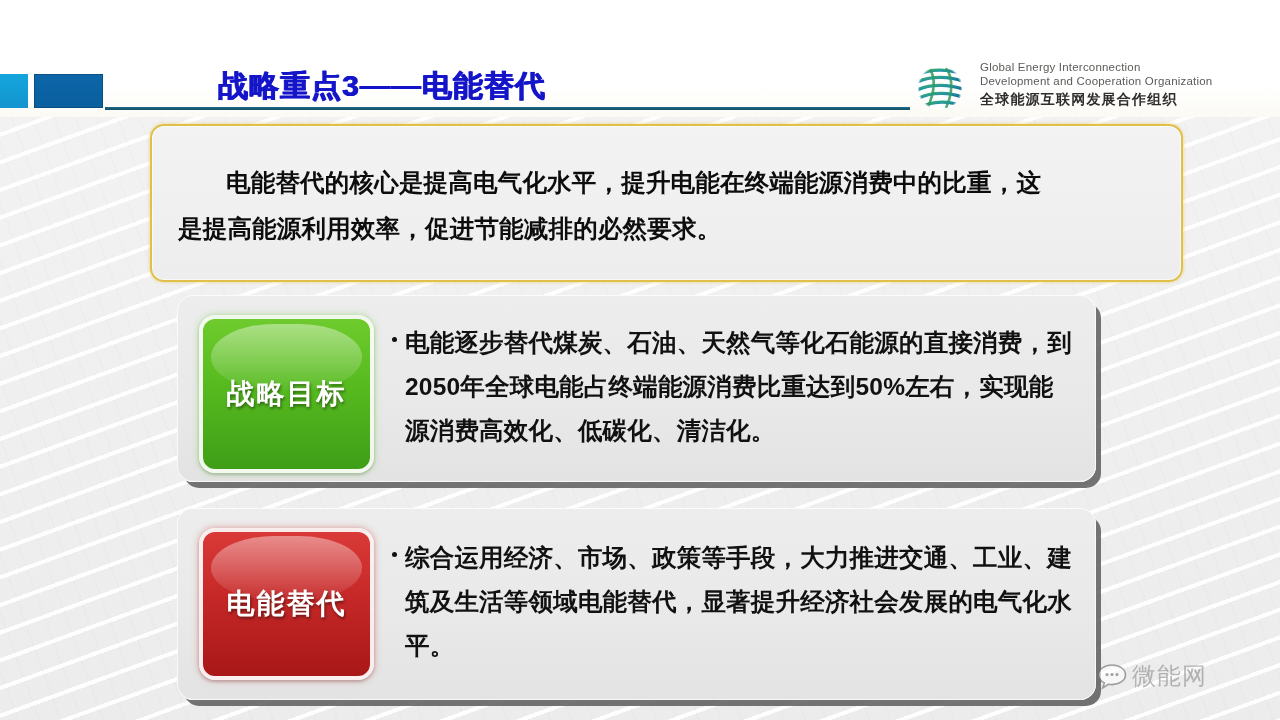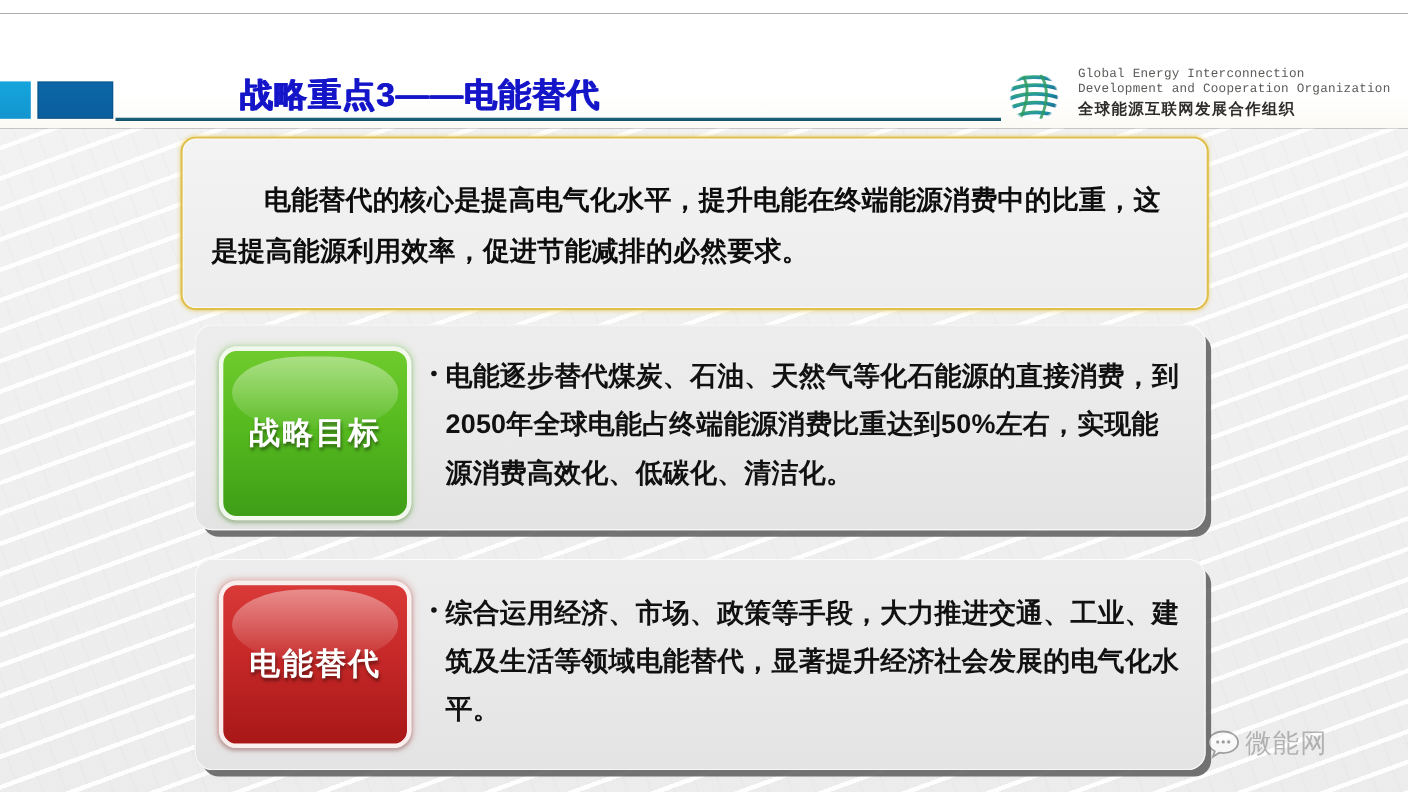--- a/index.html
+++ b/index.html
@@ -108,42 +108,42 @@
     left: 0; top: 2px;
     width: 56px; height: 50px;
   }
   #logo-text {
     position: absolute;
     left: 68px;
     top: 0px;
     width: 280px;
   }
   .logo-en {
-    font-family: Liberation Mono, monospace;
+    font-family: Liberation Sans, sans-serif;
     font-size: 11.5px;
     line-height: 13.5px;
     color: #5d5b58;
     letter-spacing: 0.2px;
     white-space: nowrap;
   }
   .logo-cn {
     margin-top: 3px;
     font-size: 14px;
     font-weight: bold;
     color: #2f2d2b;
     letter-spacing: 1.2px;
     white-space: nowrap;
   }
 
   
   #intro-box {
     position: absolute;
-    left: 164px;
+    left: 150px;
     top: 112px;
-    width: 935px;
+    width: 1033px;
     height: 158px;
     box-sizing: border-box;
     border: 2px solid #e0c04a;
     border-radius: 14px;
     background: linear-gradient(#f3f3f3, #ededed);
     box-shadow:
       0 0 3px 1px rgba(230,200,90,0.45),
       inset 0 0 0 1px rgba(255,255,255,0.6);
   }
   #intro-text {

